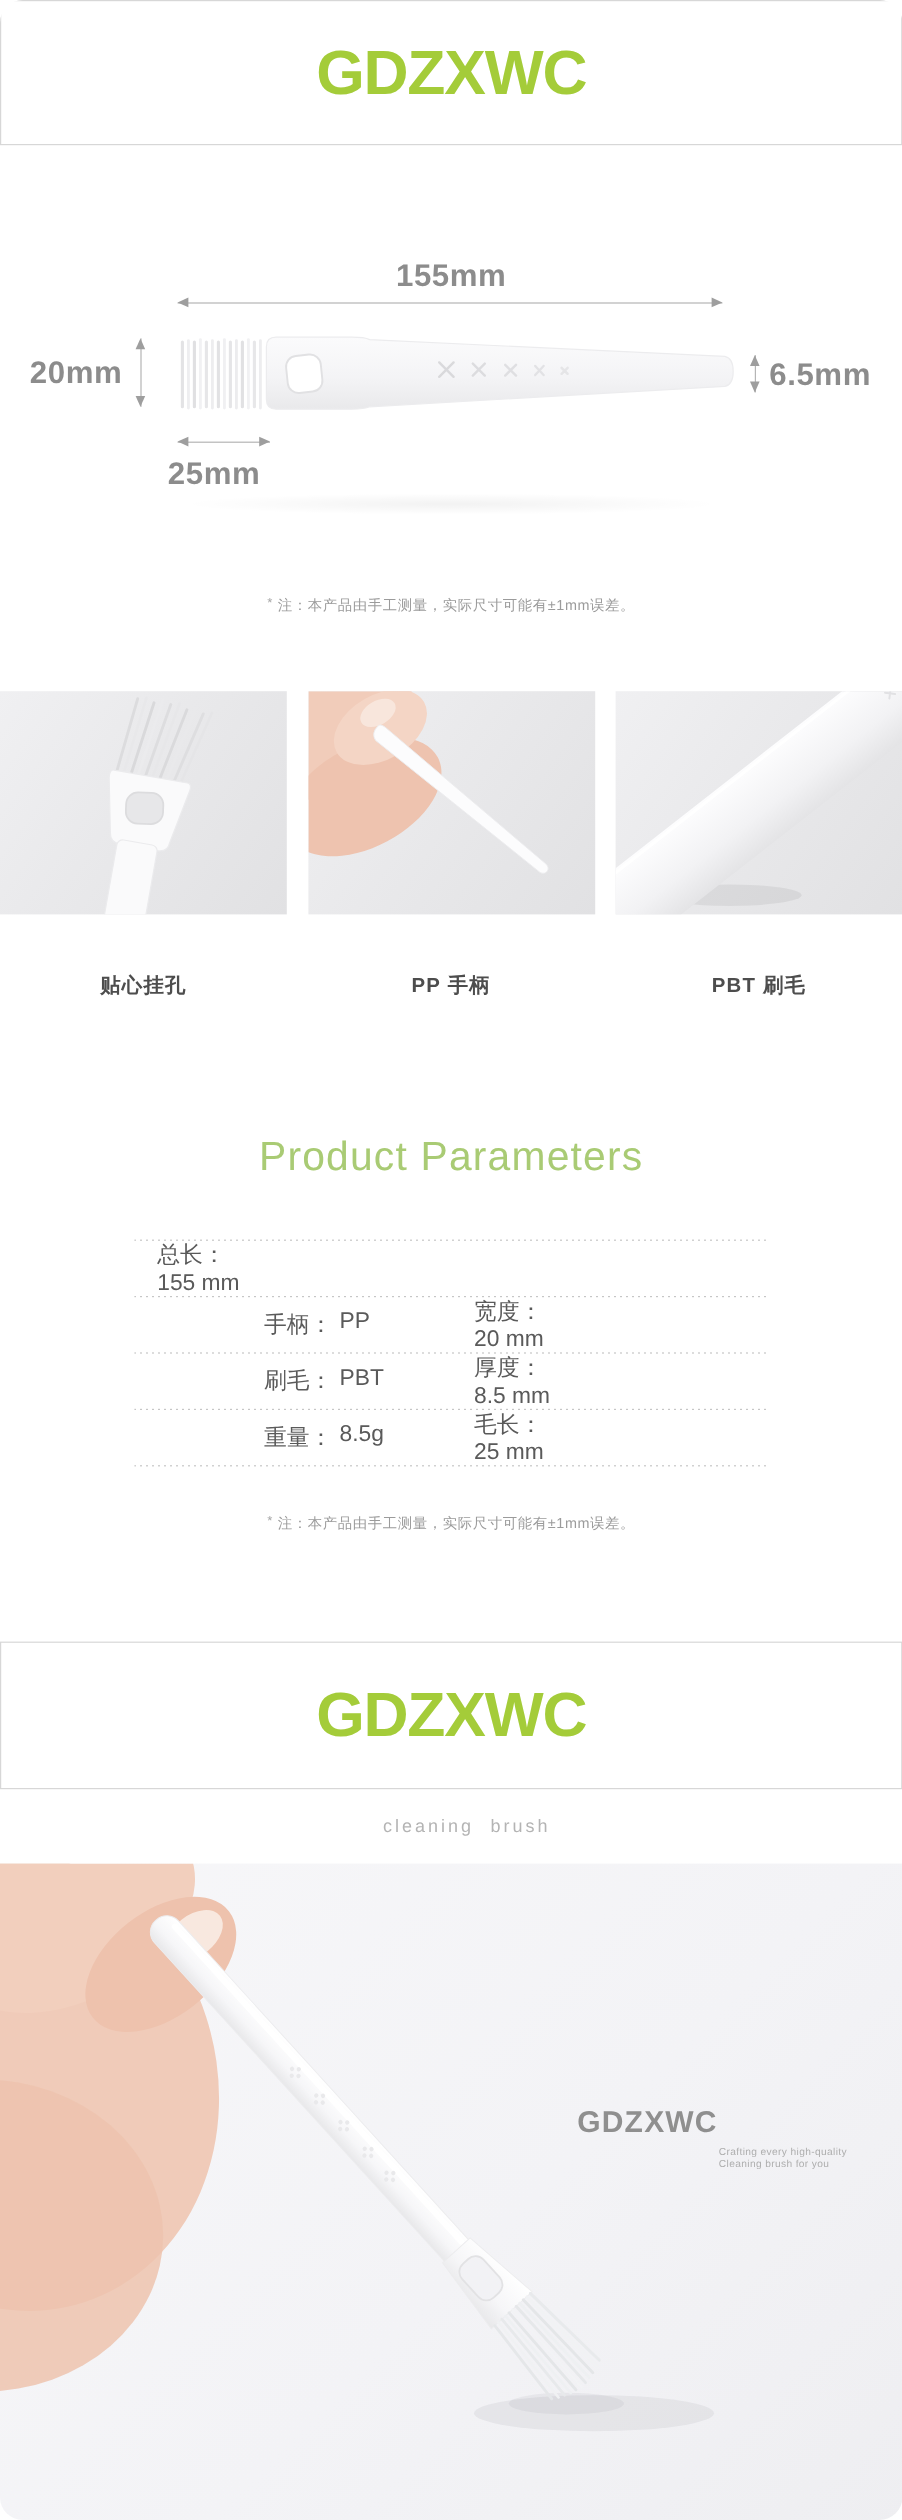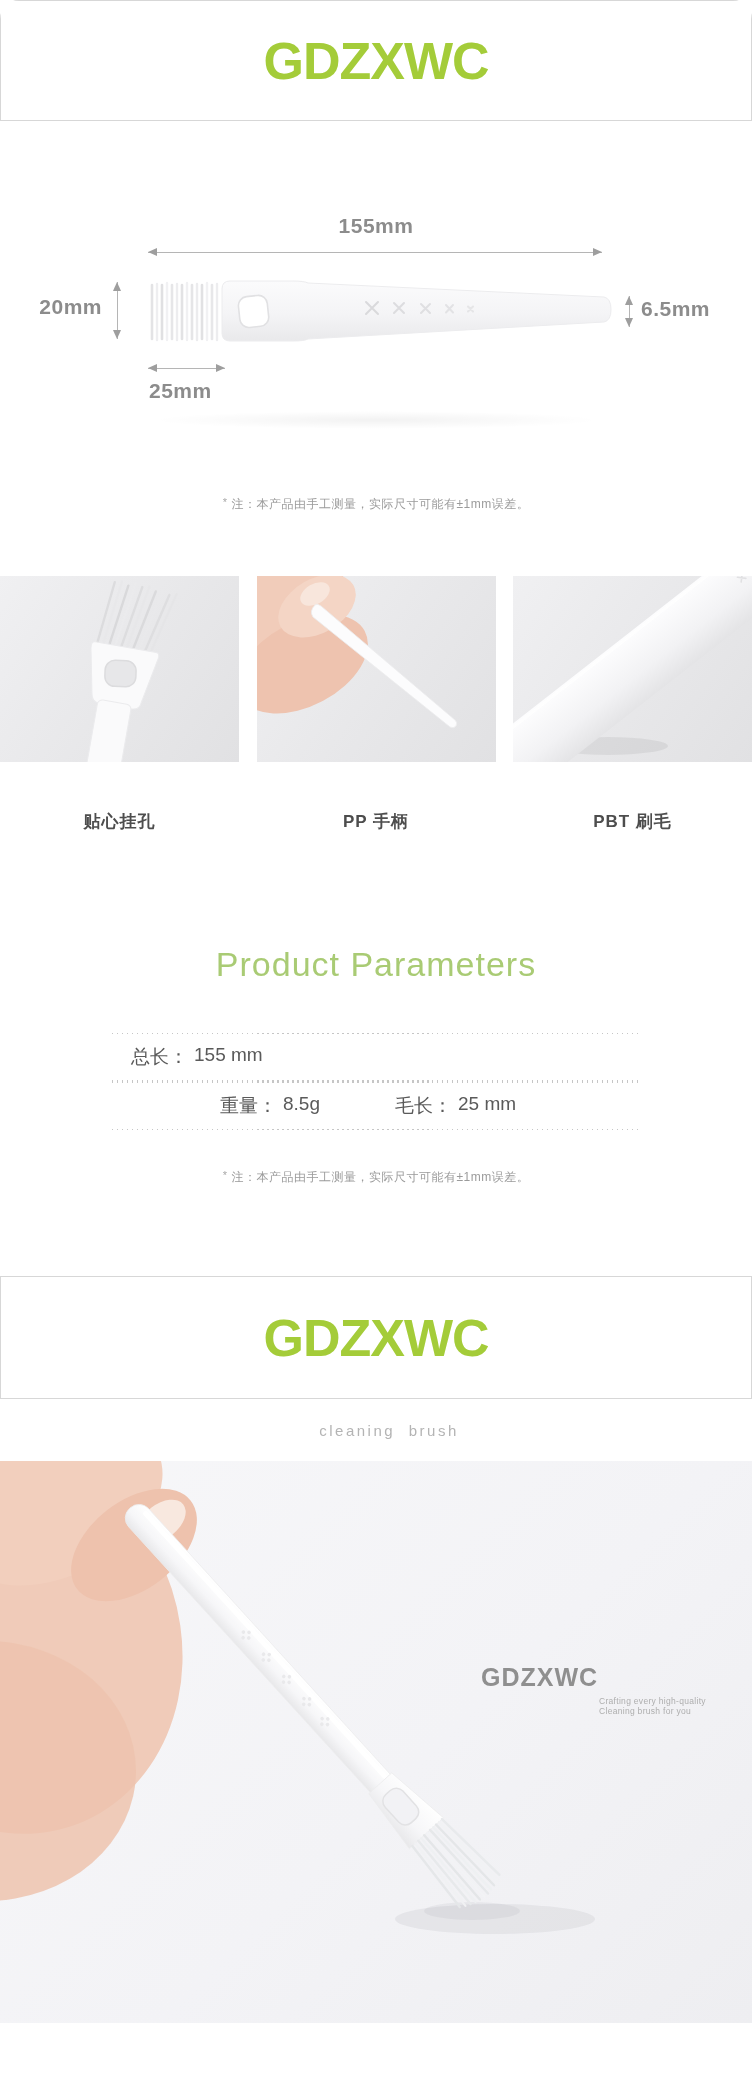--- a/index.html
+++ b/index.html
@@ -9,21 +9,21 @@
 
   
   .brand-box { width:752px; border:1px solid #d7d7d7; background:#fff;
                display:flex; align-items:center; justify-content:center; }
   .brand-box.top { height:121px; }
   .brand-box.lower { height:123px; margin-top:90px; }
   .brand-title { font-size:52px; font-weight:bold; letter-spacing:-1px; color:#a4cc39; }
 
   
   .diagram { position:relative; width:752px; height:455px; }
-  .dim-label { position:absolute; font-size:21px; font-weight:bold; color:#8c8c8c; letter-spacing:0.5px; }
+  .dim-label { position:absolute; font-size:26px; font-weight:bold; color:#8c8c8c; letter-spacing:0.5px; }
   .h-arrow { position:absolute; height:1px; background:#b5b5b5; }
   .h-arrow::before, .h-arrow::after { content:""; position:absolute; top:-4px; width:0; height:0;
       border-top:4px solid transparent; border-bottom:4px solid transparent; }
   .h-arrow::before { left:0; border-right:9px solid #9e9e9e; }
   .h-arrow::after  { right:0; border-left:9px solid #9e9e9e; }
   .v-arrow { position:absolute; width:1px; background:#b5b5b5; }
   .v-arrow::before, .v-arrow::after { content:""; position:absolute; left:-4px; width:0; height:0;
       border-left:4px solid transparent; border-right:4px solid transparent; }
   .v-arrow::before { top:0; border-bottom:9px solid #9e9e9e; }
   .v-arrow::after  { bottom:0; border-top:9px solid #9e9e9e; }
@@ -41,21 +41,21 @@
   .captions-row { width:752px; display:flex; justify-content:space-between; margin-top:48px; }
   .caption { width:239px; text-align:center; font-size:17px; font-weight:bold; color:#4d4d4d; letter-spacing:1px; }
 
   
   .params-title { margin-top:112px; text-align:center; font-size:34px; color:#a9cb74; letter-spacing:1px; }
   .params-table { margin:49px 0 0 112px; width:528px; }
   .dotline { height:1px; background-image:repeating-linear-gradient(to right,#c6c6c6 0 1.5px, transparent 1.5px 5px); }
   .param-row { display:flex; align-items:center; height:46px; font-size:19px; color:#5a5a5a; }
   .param-cell { display:flex; }
   .param-cell.left  { width:264px; padding-left:108px; }
-  .param-cell.right { width:264px; padding-left:19px; }
+  .param-cell.right { width:264px; padding-left:19px;flex-direction:column; }
   .param-cell .lbl { margin-right:6px; }
   .params-note { margin-top:39px; }
 
   
   .sub-title { margin-top:23px; text-align:center; font-size:15px; color:#b4b4b4;
                letter-spacing:2.5px; word-spacing:7px;margin-left:26px; }
 
   
   .hero { position:relative; margin-top:22px; width:752px; height:562px; overflow:hidden;
           background:linear-gradient(135deg,#f7f7f9 0%,#f3f3f6 55%,#eeeef1 100%); }
@@ -121,21 +121,21 @@
       </g>
     </svg>
 
     <div class="v-arrow" style="left:117px; top:161px; height:57px;"></div>
     <div class="dim-label" style="left:14px; top:174px; width:88px; text-align:right;">20mm</div>
 
     <div class="v-arrow" style="left:629px; top:175px; height:31px;"></div>
     <div class="dim-label" style="left:641px; top:176px;text-align:right;">6.5mm</div>
 
     <div class="h-arrow" style="left:148px; top:247px; width:77px;"></div>
-    <div class="dim-label" style="left:149px; top:258px; width:84px; text-align:left;">25mm</div>
+    <div class="dim-label" style="left:133px; top:258px; width:84px; text-align:right;">25mm</div>
 
     <div class="brush-shadow"></div>
 
     <div class="note">
       <span class="mark">*</span><span>注：本产品由手工测量，实际尺寸可能有±1mm误差。</span>
     </div>
   </div>
 
   <div class="photos-row">
 
@@ -207,21 +207,41 @@
 
   <div class="params-table">
     <div class="dotline"></div>
     <div class="param-row">
       <div class="param-cell right">
         <span class="lbl">总长：</span>
         <span class="val">155 mm</span>
       </div>
     </div>
     <div class="dotline"></div>
-    <div class="dotline"></div>
+    <div class="param-row">
+      <div class="param-cell left">
+        <span class="lbl">手柄：</span>
+        <span class="val">PP</span>
+      </div>
+      <div class="param-cell right">
+        <span class="lbl">宽度：</span>
+        <span class="val">20 mm</span>
+      </div>
+    </div>
+    <div class="dotline"></div>
+    <div class="param-row">
+      <div class="param-cell left">
+        <span class="lbl">刷毛：</span>
+        <span class="val">PBT</span>
+      </div>
+      <div class="param-cell right">
+        <span class="lbl">厚度：</span>
+        <span class="val">8.5 mm</span>
+      </div>
+    </div>
     <div class="dotline"></div>
     <div class="param-row">
       <div class="param-cell left">
         <span class="lbl">重量：</span>
         <span class="val">8.5g</span>
       </div>
       <div class="param-cell right">
         <span class="lbl">毛长：</span>
         <span class="val">25 mm</span>
       </div>

